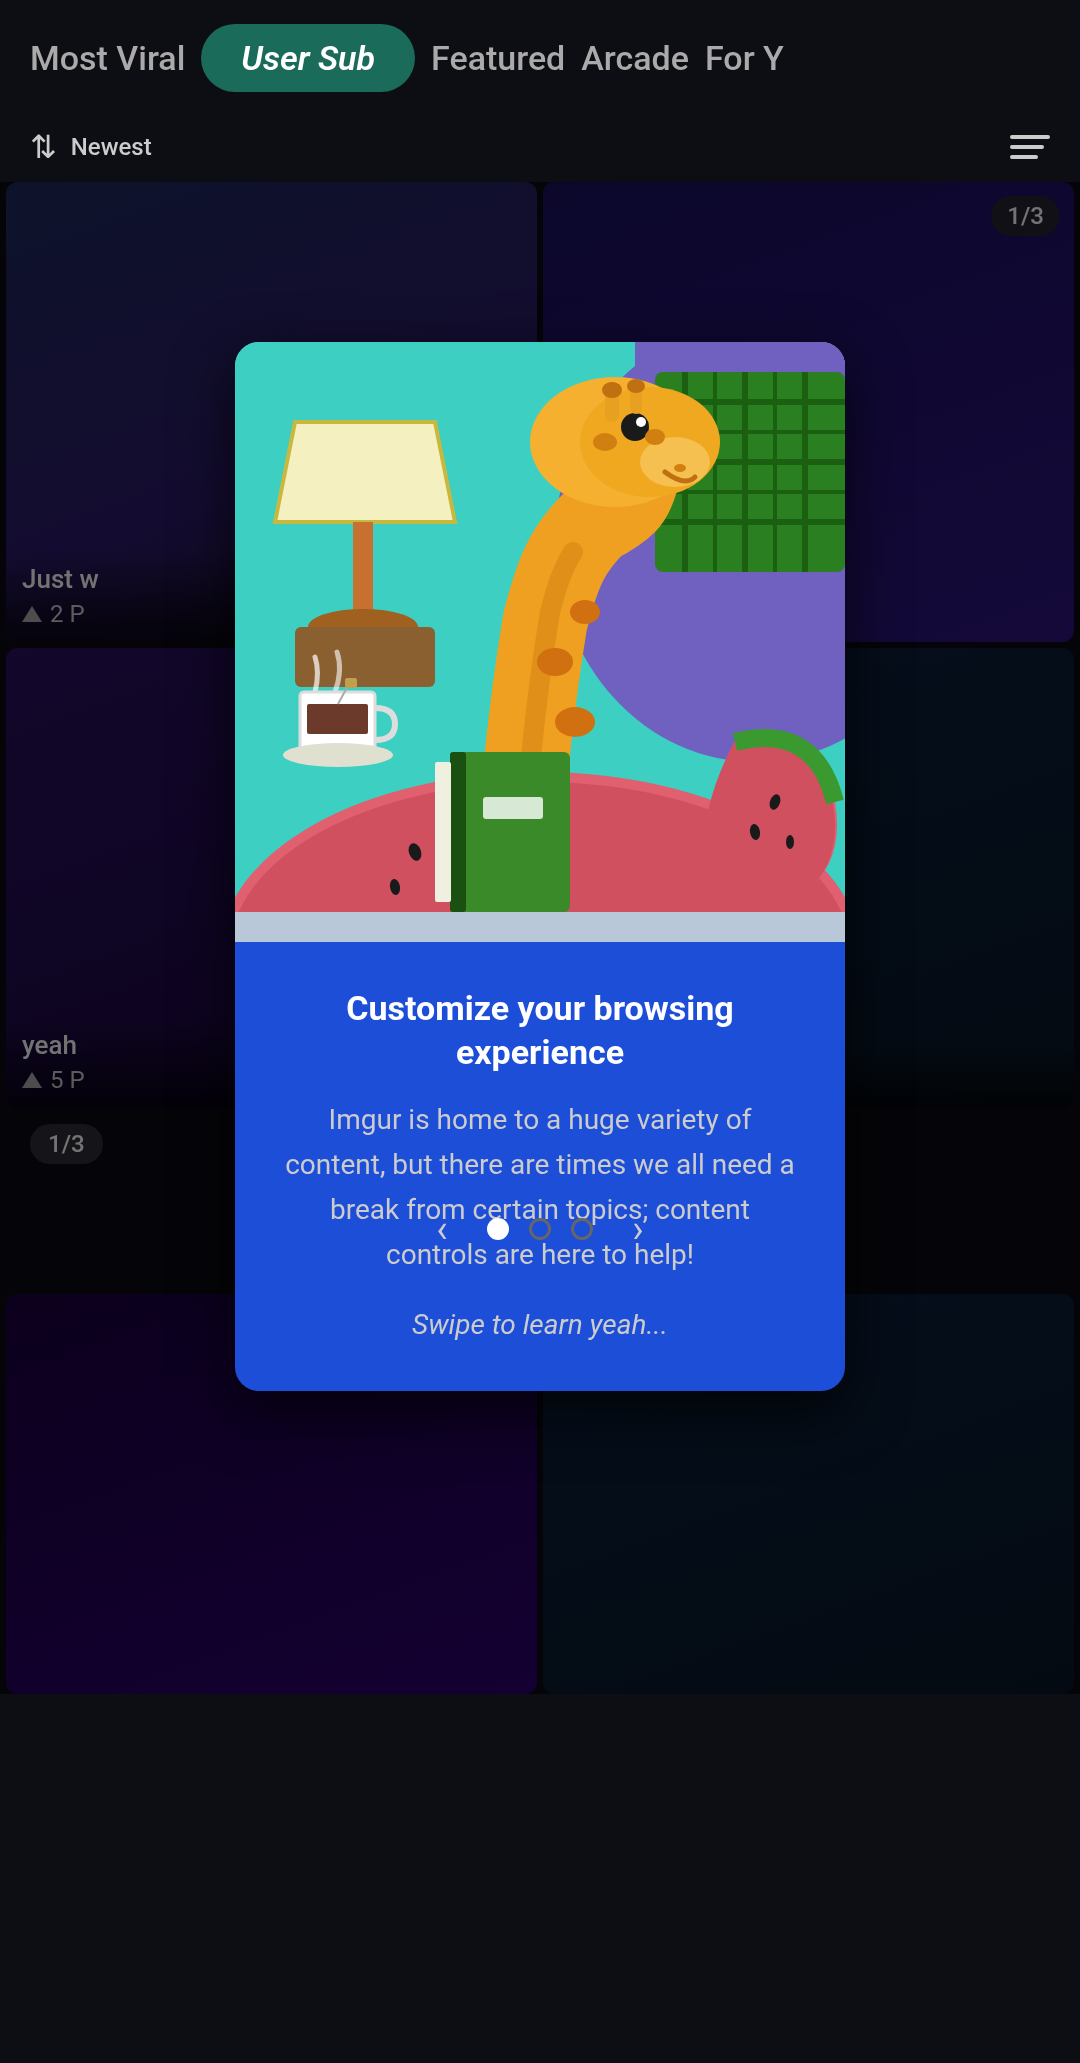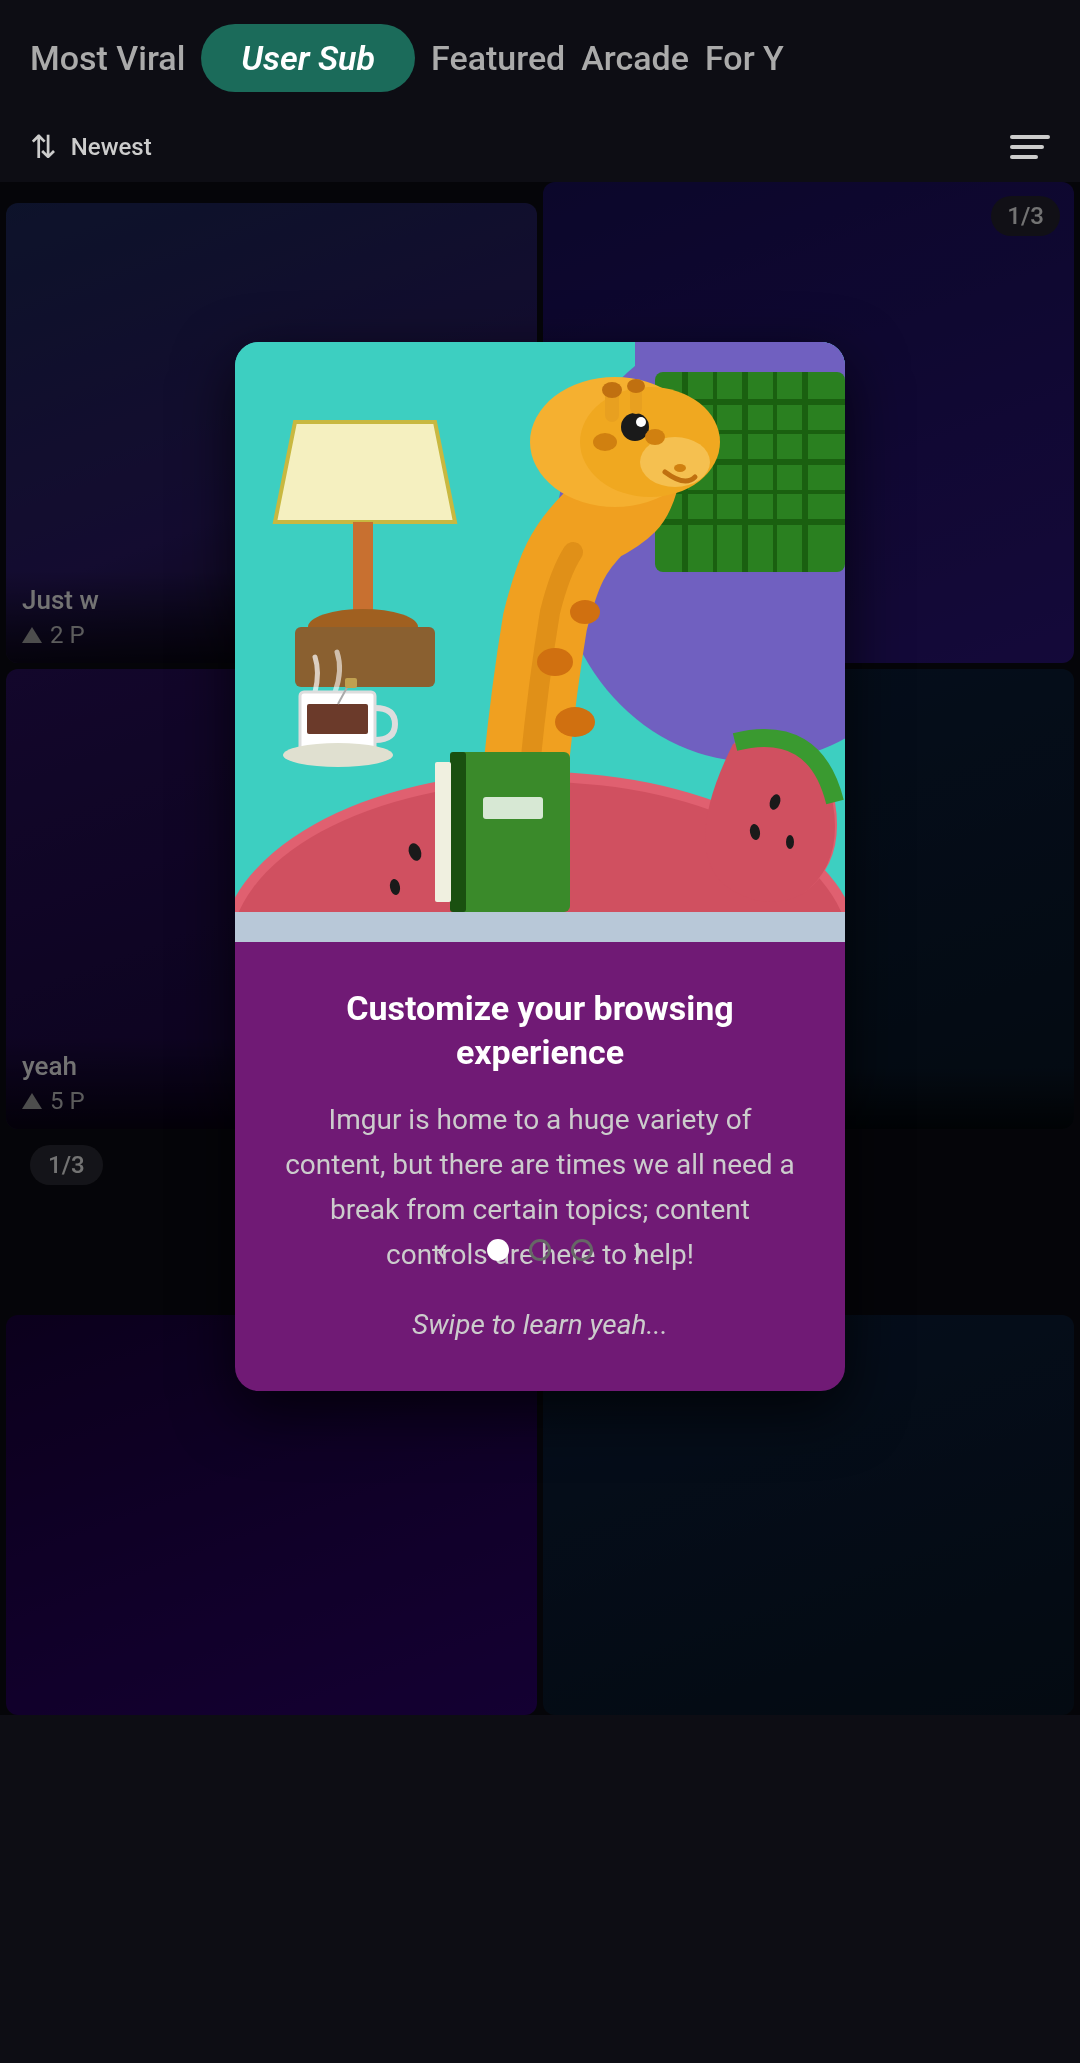--- a/index.html
+++ b/index.html
@@ -189,21 +189,21 @@
     .modal-image {
       width: 100%;
       height: 600px;
       background: #3dcec0;
       position: relative;
       overflow: hidden;
     }
 
     
     .modal-content {
-      background: #701a75;
+      background: #1d4ed8;
       padding: 44px 50px 50px;
       text-align: center;
     }
 
     .modal-title {
       color: #ffffff;
       font-size: 34px;
       font-weight: 700;
       margin-bottom: 24px;
       line-height: 1.3;
@@ -309,21 +309,21 @@
     <span></span>
     <span></span>
     <span></span>
   </div>
 </div>
 
 <div style="position: relative;">
 
   <div class="grid-container">
 
-    <div class="grid-item grid-item-bg-1" style="min-height:460px;margin-top:21px;">
+    <div class="grid-item grid-item-bg-1" style="min-height:460px;">
       <div class="grid-item-bottom">
         <div class="item-title">Just w</div>
         <div class="item-points">
           <span class="upvote-icon"></span>
           <span>2 P</span>
         </div>
       </div>
     </div>
 
     <div class="grid-item grid-item-bg-2" style="min-height:460px;">

